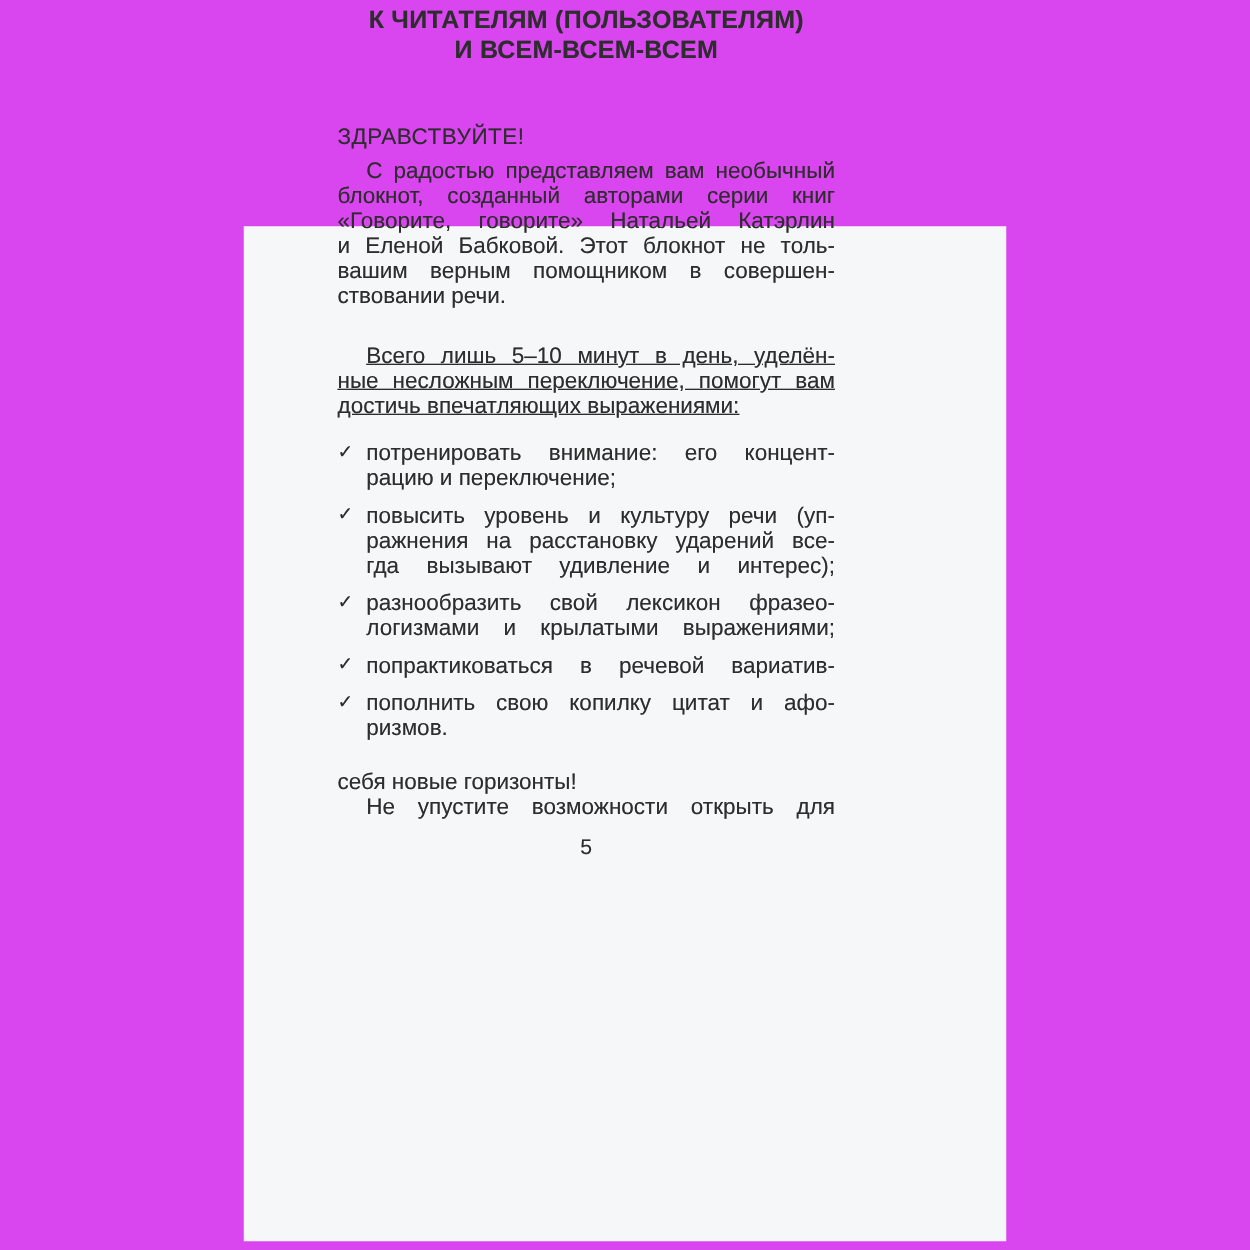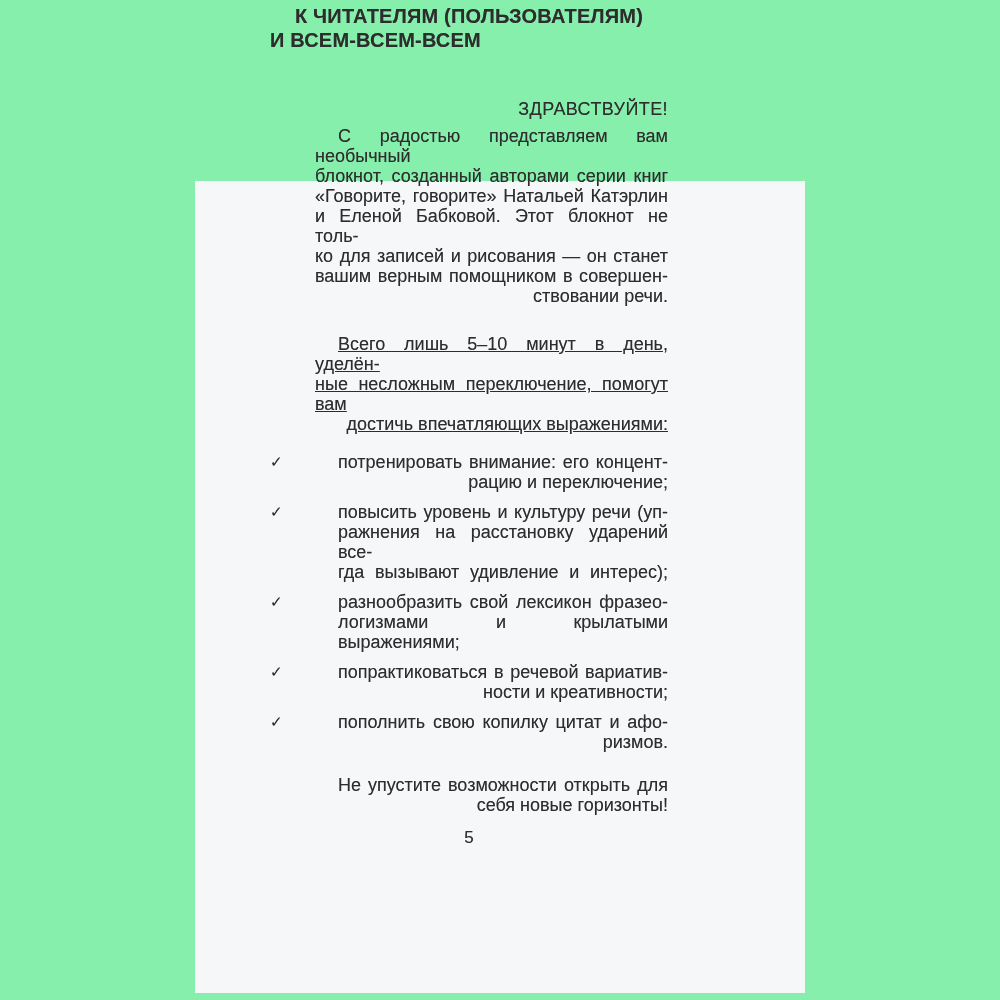--- a/index.html
+++ b/index.html
@@ -5,21 +5,21 @@
   html, body { margin: 0; padding: 0; }
   body {
     width: 1000px; height: 1000px;
     background: #ffffff;
     font-family: "Liberation Sans", sans-serif;
     color: #2d2d2d;
   }
   .canvas {
     position: relative;
     width: 1000px; height: 1000px;
-    background: #86efac;
+    background: #d946ef;
     overflow: hidden;
   }
   .scan-bg {
     position: absolute;
     left: 195px; top: 181px;
     width: 610px; height: 812px;
     background: #f6f7f9;
   }
   .column {
     position: absolute;
@@ -32,25 +32,25 @@
   .heading {
     margin-top: 4px;
     font-weight: bold;
     font-size: 20px;
     line-height: 24px;
     text-align: center;
     letter-spacing: 0.2px;
   }
   .greeting {
     margin-top: 47px;
-    text-align: right;
+    text-align: left;
     letter-spacing: 0.4px;
   }
-  .ln { text-align: right; white-space: normal; }
-  .jst { text-align: justify; text-align-last: justify; margin-left: 45px; }
+  .ln { text-align: left; white-space: normal; }
+  .jst { text-align: justify; text-align-last: justify; }
   .ind { text-indent: 23px; }
   .p1 { margin-top: 7px; }
   .p2 { margin-top: 28px; text-decoration: underline; }
   .p3 { margin-top: 23px; }
   .list-item { display: flex; }
   .li-first { margin-top: 18px; }
   .li-next { margin-top: 10px; }
   .check {
     flex: 0 0 23px;
     width: 23px;
@@ -67,31 +67,30 @@
 </head>
 <body>
 
 <div class="canvas">
   <div class="scan-bg"></div>
 
   <div class="column">
 
     <div class="heading">
       <div class="ln" style="text-align:center">К ЧИТАТЕЛЯМ (ПОЛЬЗОВАТЕЛЯМ)</div>
-      <div class="ln" style="text-align:left">И ВСЕМ-ВСЕМ-ВСЕМ</div>
+      <div class="ln" style="text-align:center">И ВСЕМ-ВСЕМ-ВСЕМ</div>
     </div>
 
     <div class="greeting">ЗДРАВСТВУЙТЕ!</div>
 
     <div class="p1">
       <div class="ln jst ind">С радостью представляем вам необычный</div>
       <div class="ln jst">блокнот, созданный авторами серии книг</div>
       <div class="ln jst">«Говорите, говорите» Натальей Катэрлин</div>
       <div class="ln jst">и Еленой Бабковой. Этот блокнот не толь-</div>
-      <div class="ln jst">ко для записей и рисования — он станет</div>
       <div class="ln jst">вашим верным помощником в совершен-</div>
       <div class="ln">ствовании речи.</div>
     </div>
 
     <div class="p2">
       <div class="ln jst ind">Всего лишь 5–10 минут в день, уделён-</div>
       <div class="ln jst">ные несложным переключение, помогут вам</div>
       <div class="ln">достичь впечатляющих выражениями:</div>
     </div>
 
@@ -119,35 +118,34 @@
         <div class="itext">
           <div class="ln jst">разнообразить свой лексикон фразео-</div>
           <div class="ln jst">логизмами и крылатыми выражениями;</div>
         </div>
       </div>
 
       <div class="list-item li-next">
         <div class="check">✓</div>
         <div class="itext">
           <div class="ln jst">попрактиковаться в речевой вариатив-</div>
-          <div class="ln">ности и креативности;</div>
         </div>
       </div>
 
       <div class="list-item li-next">
         <div class="check">✓</div>
         <div class="itext">
           <div class="ln jst">пополнить свою копилку цитат и афо-</div>
           <div class="ln">ризмов.</div>
         </div>
       </div>
 
     </div>
 
     <div class="p3">
+      <div class="ln">себя новые горизонты!</div>
       <div class="ln jst ind">Не упустите возможности открыть для</div>
-      <div class="ln">себя новые горизонты!</div>
     </div>
 
     <div class="pagenum">5</div>
 
   </div>
 </div>
 
 </body></html>

